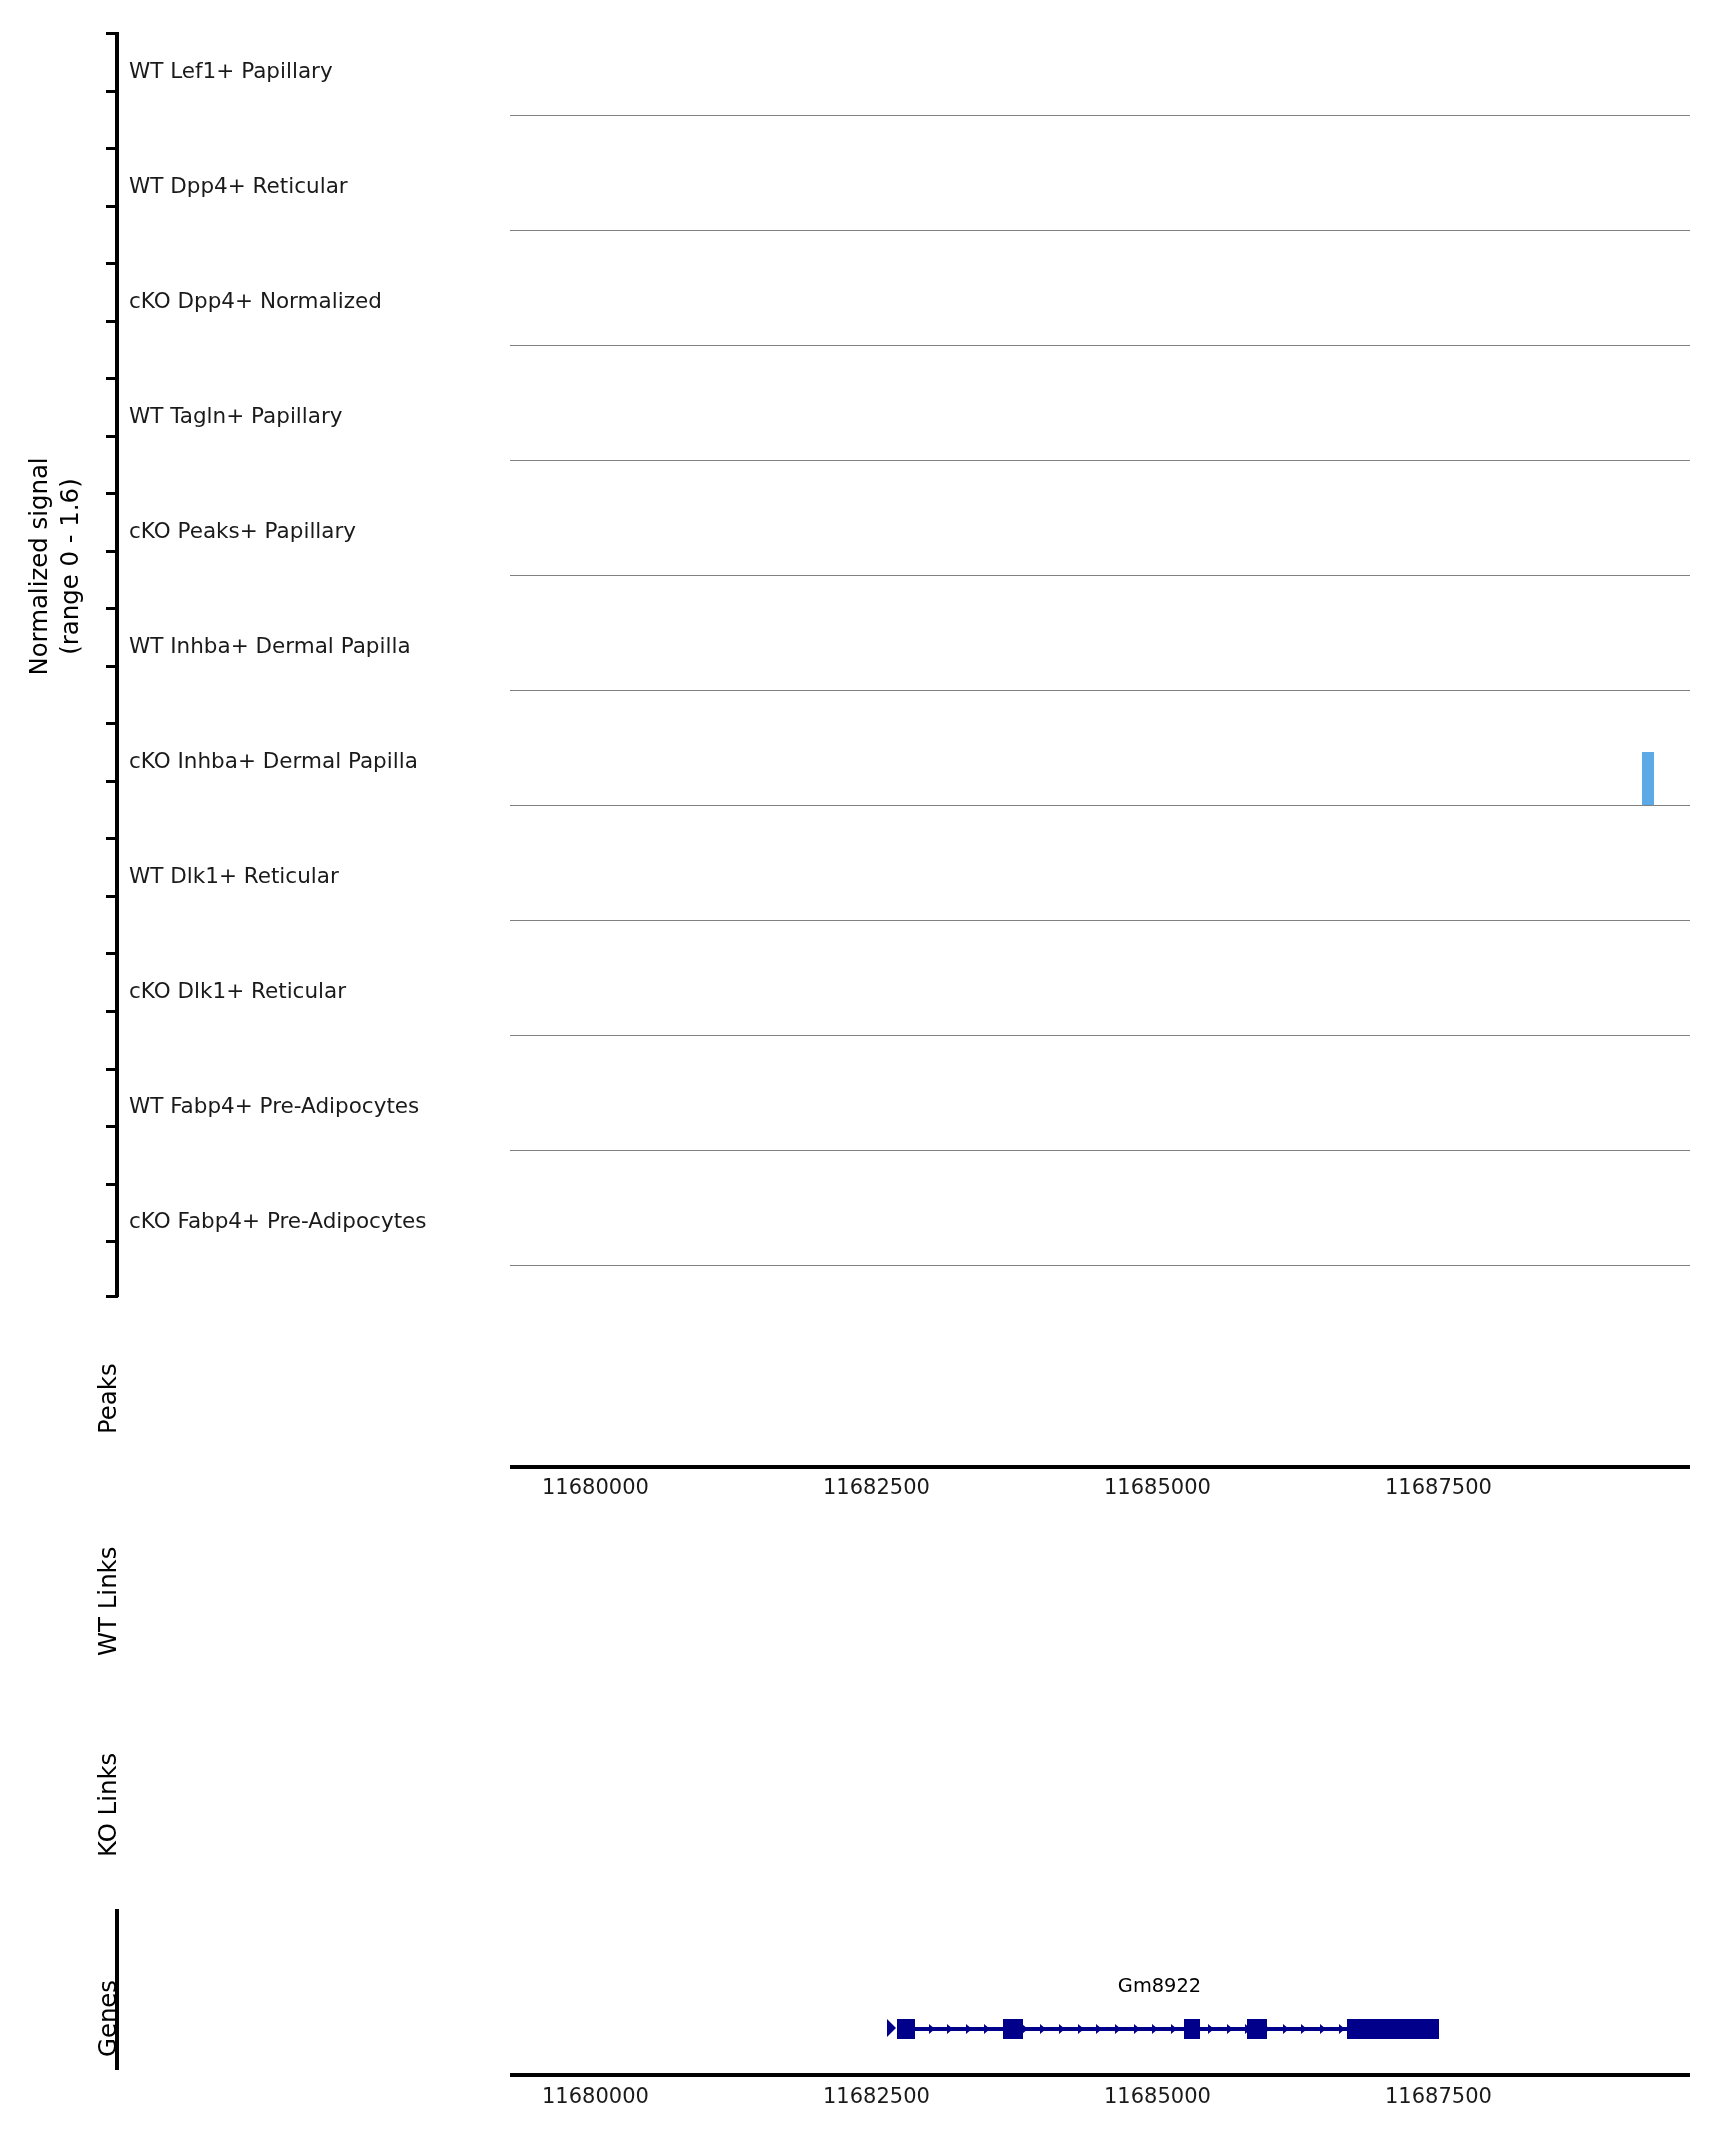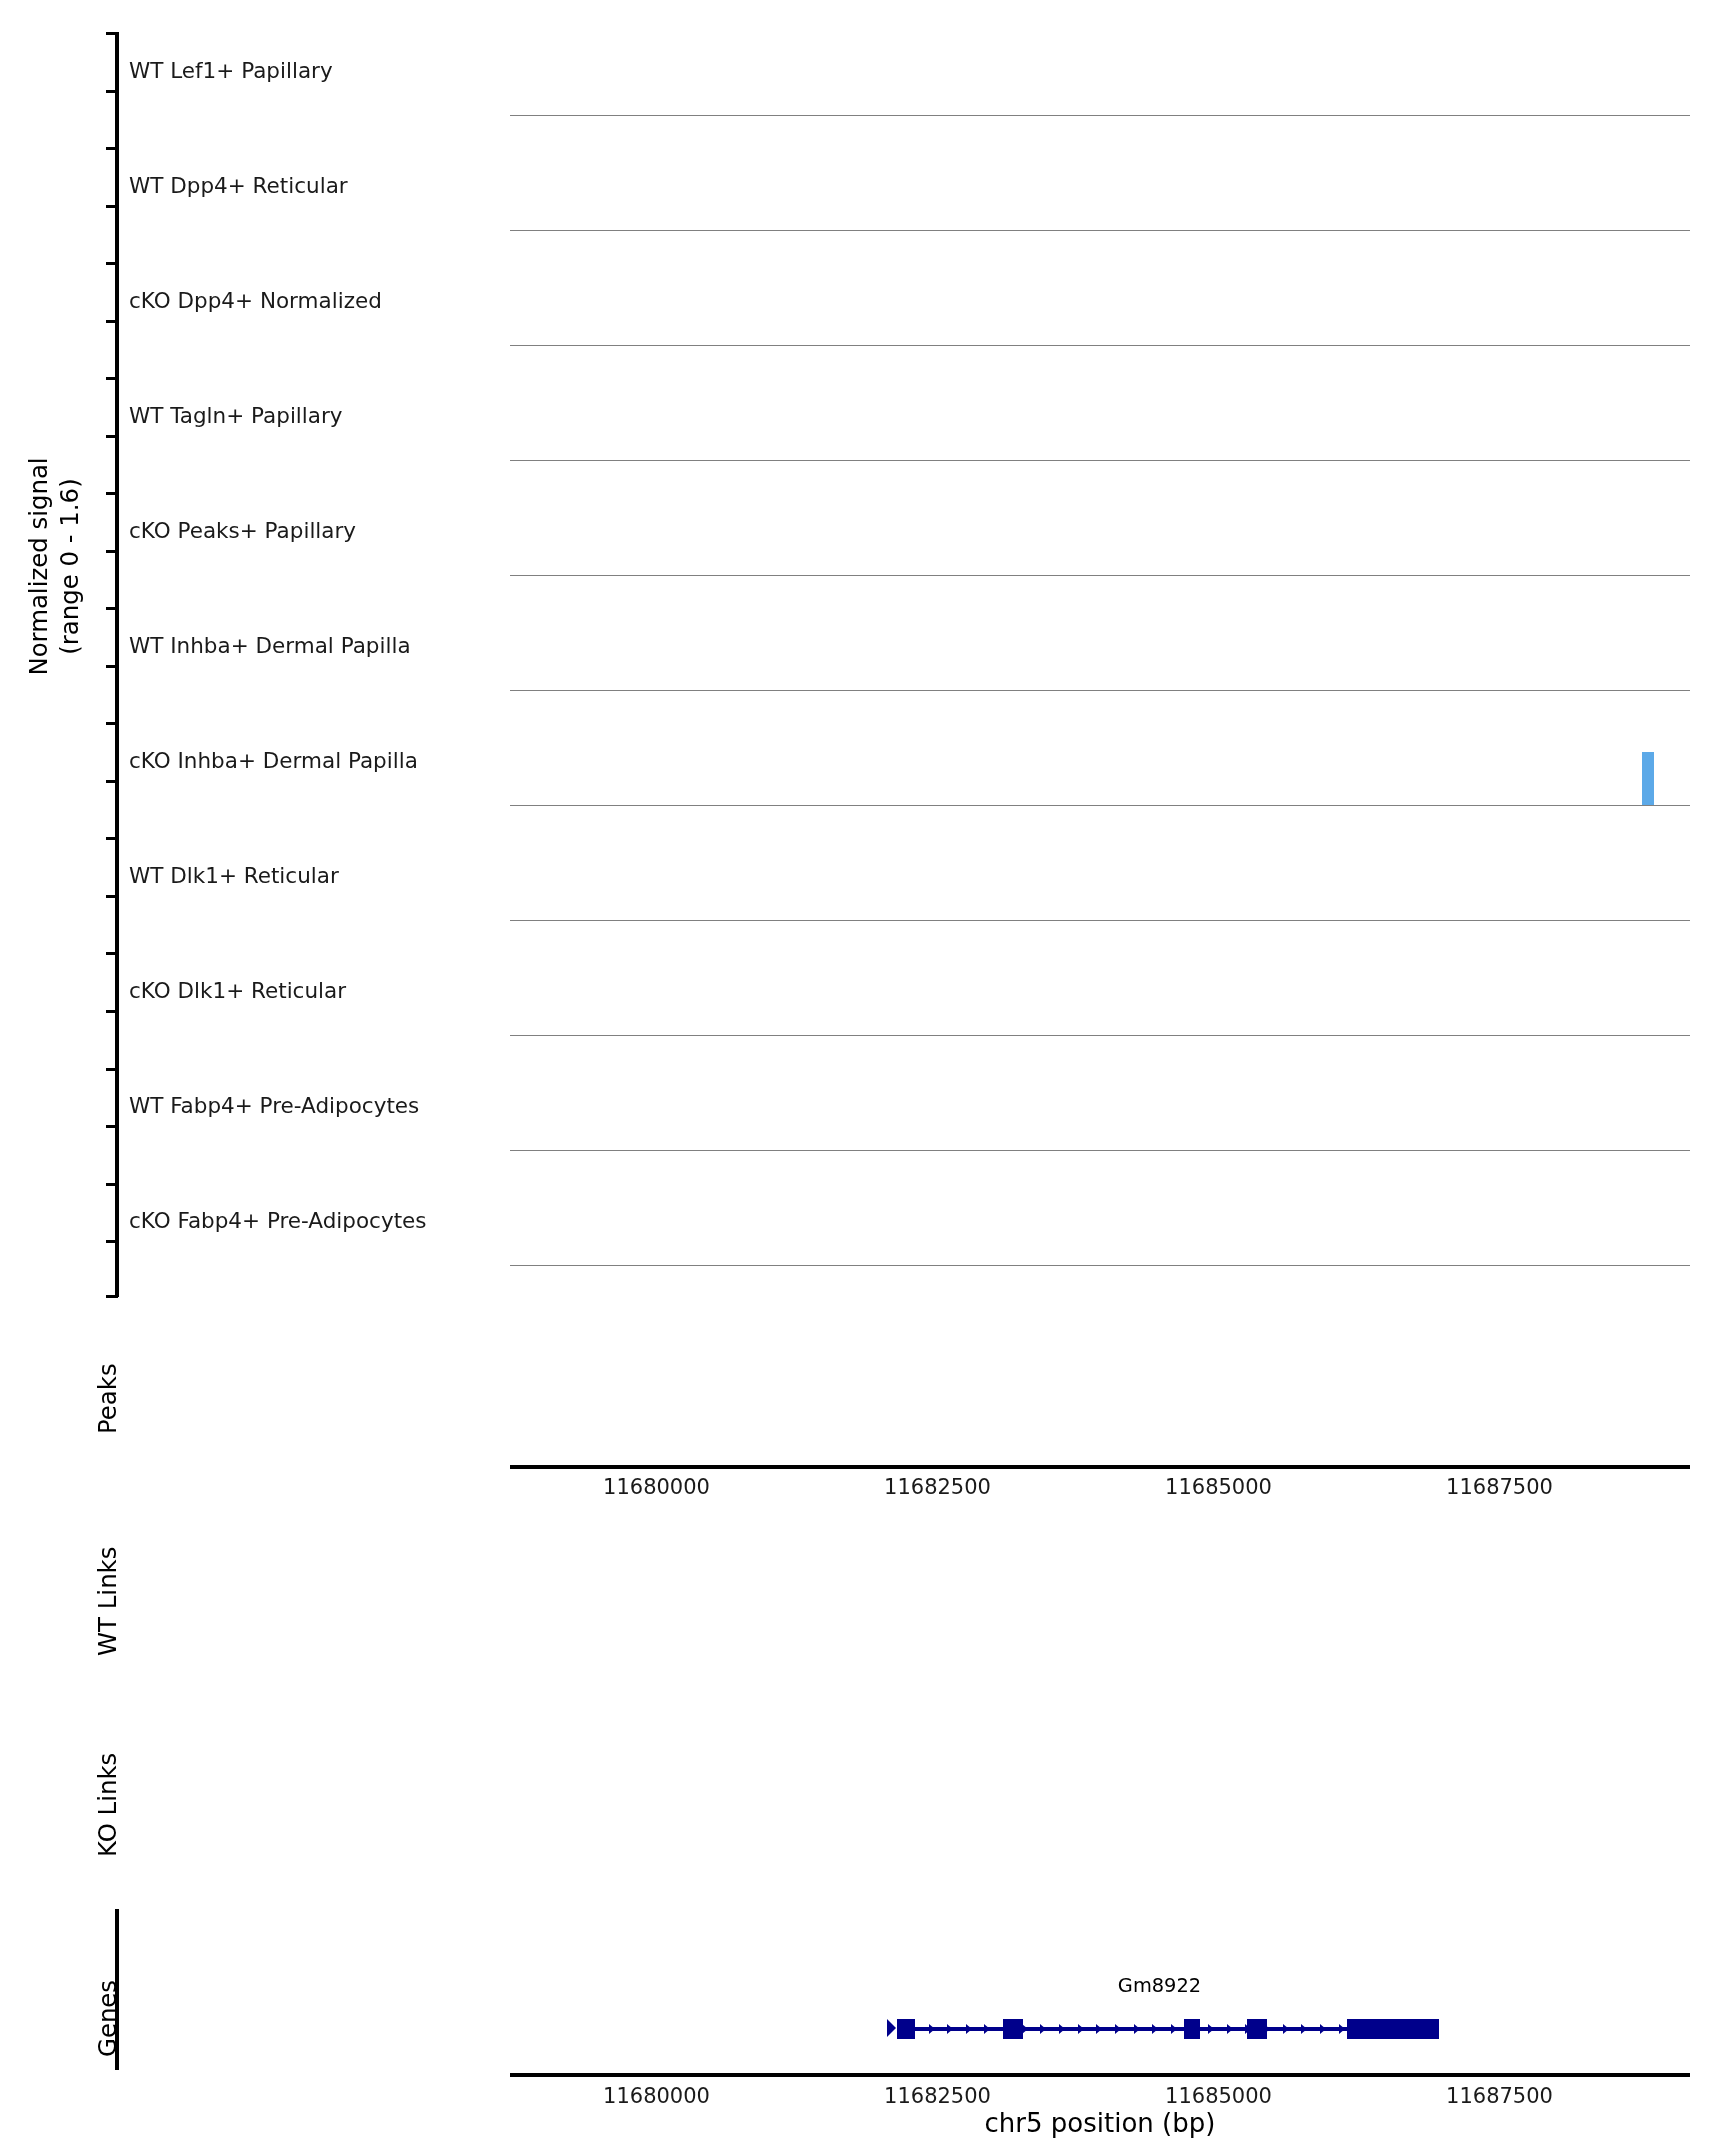--- a/index.html
+++ b/index.html
@@ -77,21 +77,21 @@
   
   .axis-line {
     position: absolute;
     background: #000000;
     height: 3.6px;
   }
   .axis-tick-label {
     position: absolute;
     font-size: 21px;
     color: #1a1a1a;
-    text-align: center;
+    text-align: left;
     white-space: nowrap;
   }
   .xlabel {
     position: absolute;
     font-size: 26px;
     color: #000;
     text-align: center;
     white-space: nowrap;
   }
 
@@ -242,16 +242,15 @@
       <div class="gene-arrow" style="left: 1395px; top: 2024px;"></div>
       <div class="gene-arrow" style="left: 1413px; top: 2024px;"></div>
       <div class="gene-exon" style="left: 897px; width: 18px; top: 2019px; height: 20px;"></div>
       <div class="gene-exon" style="left: 1003px; width: 20px; top: 2019px; height: 20px;"></div>
       <div class="gene-exon" style="left: 1184px; width: 15.7px; top: 2019px; height: 20px;"></div>
       <div class="gene-exon" style="left: 1247px; width: 20px; top: 2019px; height: 20px;"></div>
       <div class="gene-exon" style="left: 1347px; width: 92px; top: 2019px; height: 20px;"></div>
       <div class="gene-cap" style="left: 887px; top: 2019px;"></div>
     </div>
 
-  <div class="xlabel" id="xlabel" style="left: 510px; width: 1180px; top: 2108px;">chr5 position (bp)</div>
 
 </div>
 
 
 </body></html>

